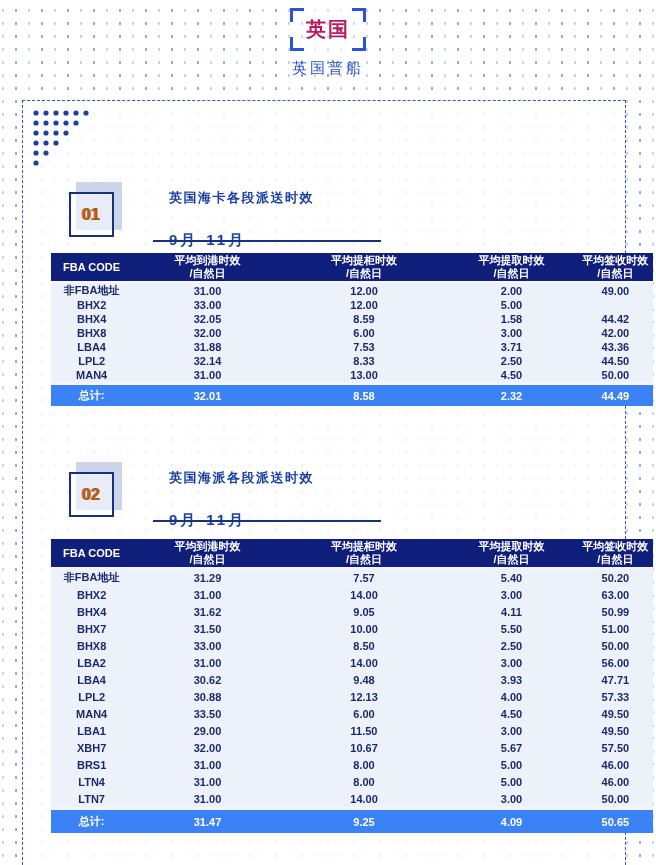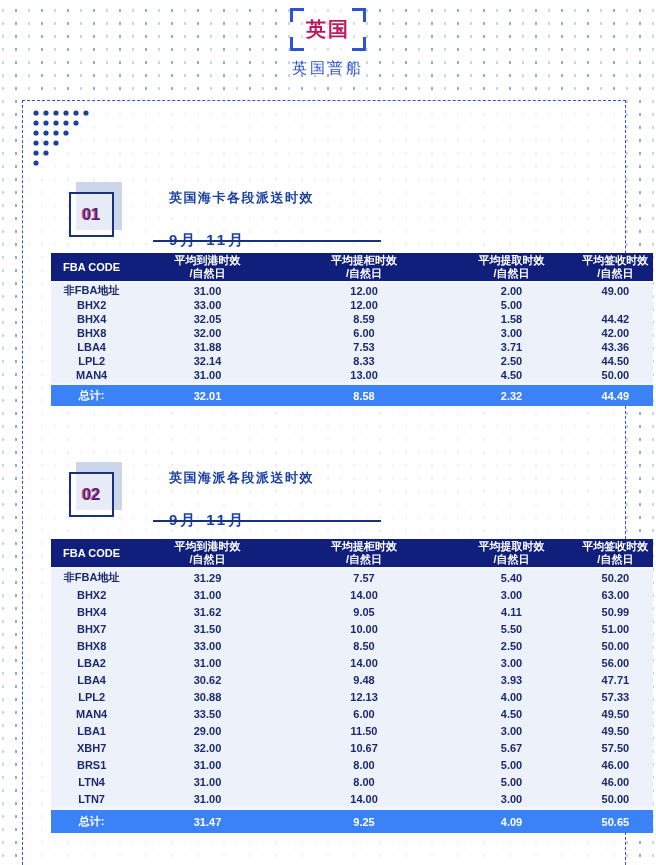--- a/index.html
+++ b/index.html
@@ -34,21 +34,21 @@
   }
   .corner-dots{position:absolute;left:5px;top:4px;}
   .section{position:absolute;left:0;width:100%;height:160px;}
   .sec-one{top:81px;}
   .sec-two{top:361px;}
   .num-shadow{position:absolute;left:53px;top:0;width:46px;height:48px;background:#cbd6eb;}
   .num-box{
     position:absolute;left:46px;top:10px;width:41px;height:41px;
     border:2px solid #16317e;background:rgba(255,255,255,0.55);
     display:flex;align-items:center;justify-content:center;
-    font-size:16px;font-weight:bold;color:#4c1d95;
+    font-size:16px;font-weight:bold;color:#a16207;
     text-shadow:-1.5px 0 0 rgba(226,74,60,0.85);
   }
   .sec-titles{position:absolute;left:146px;top:6px;color:#1c41a5;font-weight:bold;}
   .sec-title-1{font-size:13px;letter-spacing:1.5px;line-height:20px;}
   .sec-title-2{font-size:15px;letter-spacing:3px;line-height:20px;margin-top:22px;}
   .title-underline{position:absolute;left:130px;top:58px;width:228px;height:2px;background:#16317e;}
   table.data{
     position:absolute;left:0;width:100%;border-collapse:collapse;table-layout:fixed;margin-left:28px;
   }
   .table-one{top:152px;}

